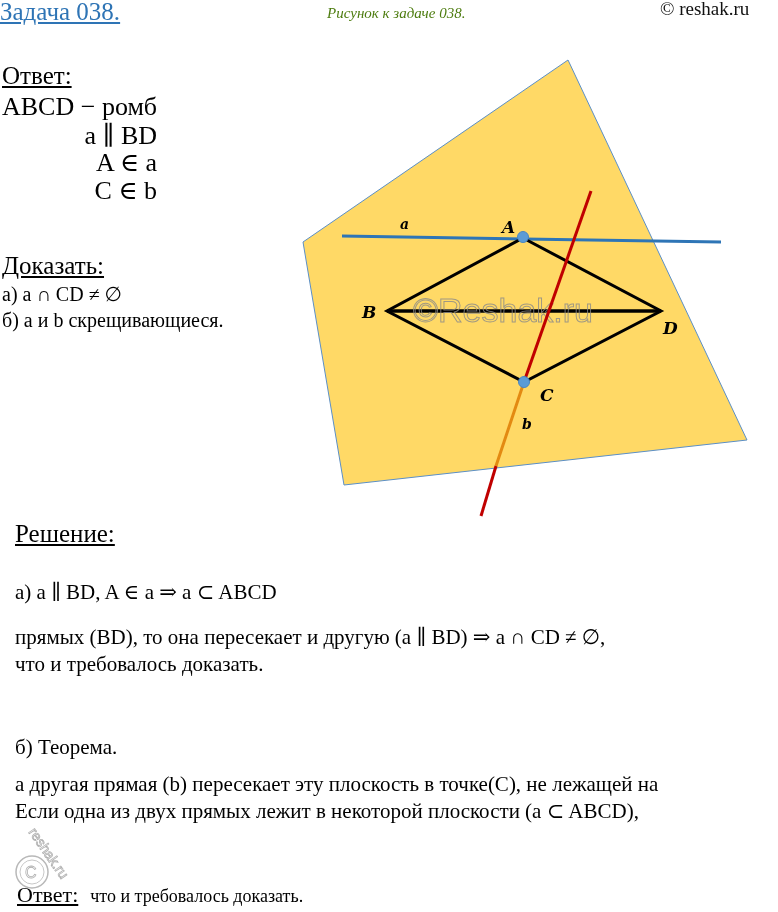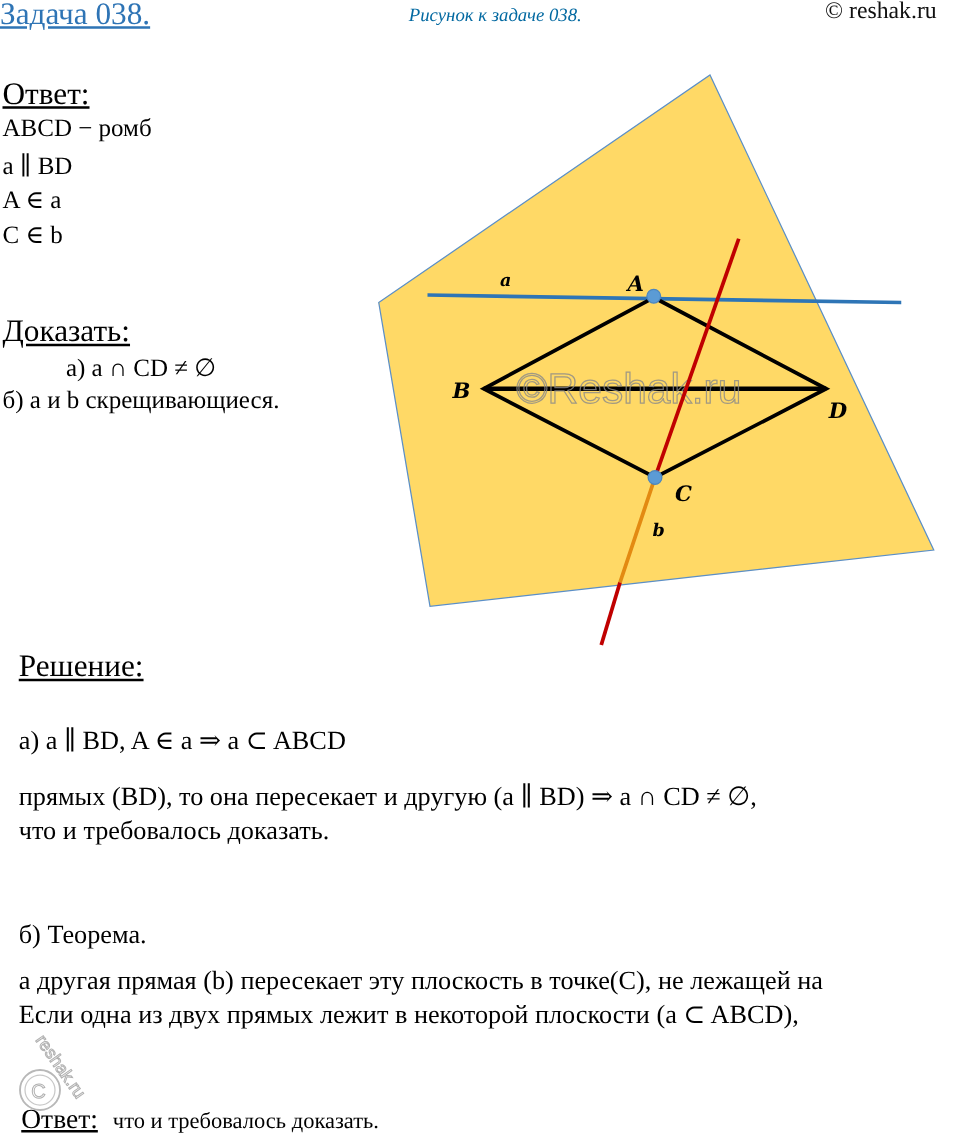--- a/index.html
+++ b/index.html
@@ -1,30 +1,30 @@
 <!DOCTYPE html>
 <html><head>
 <meta charset="utf-8">
 <style>
   html, body { margin: 0; padding: 0; background: #ffffff; }
   body { width: 778px; height: 912px; position: relative; overflow: hidden;
          font-family: "Liberation Serif", "DejaVu Serif", serif; color: #000; }
   .abs { position: absolute; white-space: nowrap; }
   .title-link { left: 0; top: -2px; font-size: 25px; color: #2e74b5; text-decoration: underline; }
-  .fig-caption { left: 327px; top: 5px; font-size: 15px; font-style: italic; color: #0369a1; }
+  .fig-caption { left: 327px; top: 5px; font-size: 15px; font-style: italic; color: #4d7c0f; }
   .copyright { left: 660px; top: -2px; font-size: 19px; color: #111; }
   .heading { font-size: 25px; text-decoration: underline; }
   .line { font-size: 21px; }
   .body-text { font-size: 21px; line-height: 27px; }
   .given { left: 2px; top: 62px; }
   .given .heading { display: block; height: 30px; }
-  .given .row { display: block; height: 27.5px; font-size: 20px; }
+  .given .row { display: block; height: 27.5px; font-size: 26px; text-align: right; }
   .prove { left: 2px; top: 252px; }
   .prove .heading { display: block; height: 30px; }
-  .prove .row { display: block; height: 27px; font-size: 20px; text-align: center; }
+  .prove .row { display: block; height: 27px; font-size: 20px; }
   svg.figure { position: absolute; left: 0; top: 0; }
   .wm-corner { position: absolute; left: 8px; top: 822px; }
 </style>
 </head>
 <body>
 
 <div class="abs title-link">Задача 038.</div>
 <div class="abs fig-caption">Рисунок к задаче 038.</div>
 <div class="abs copyright">© reshak.ru</div>
 

